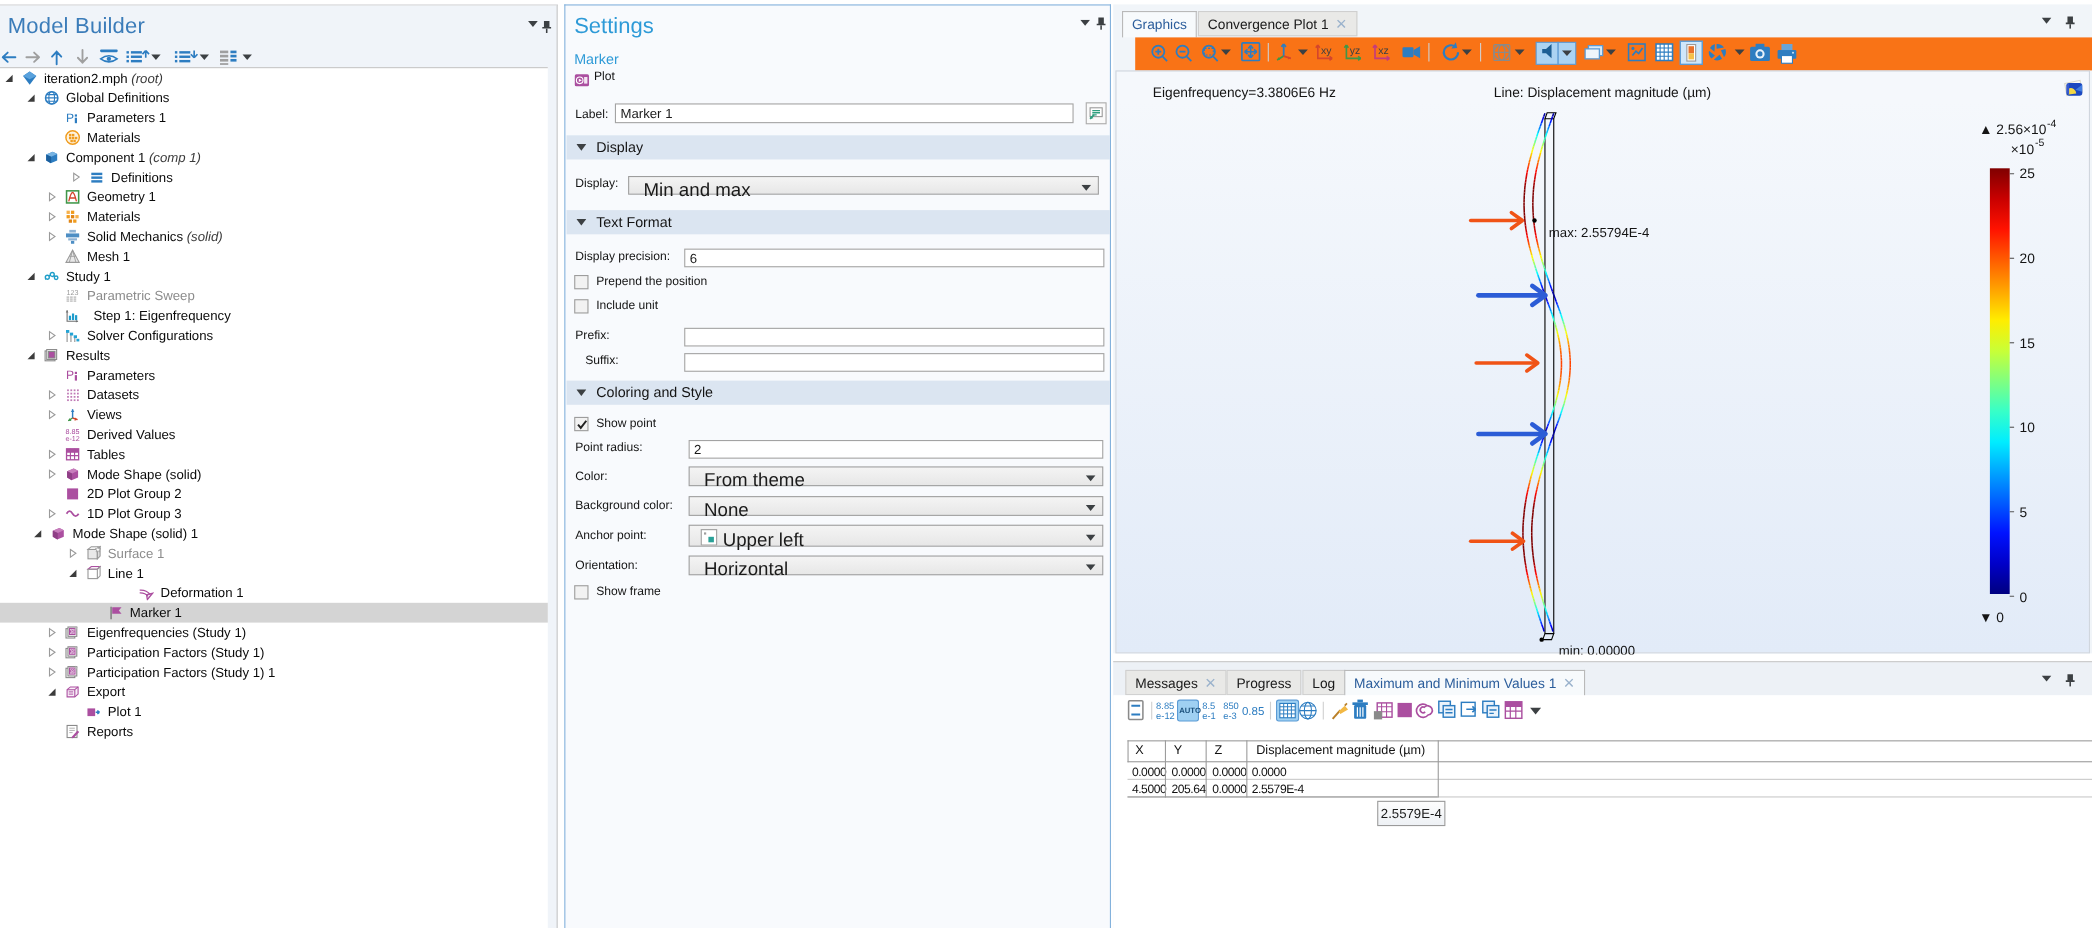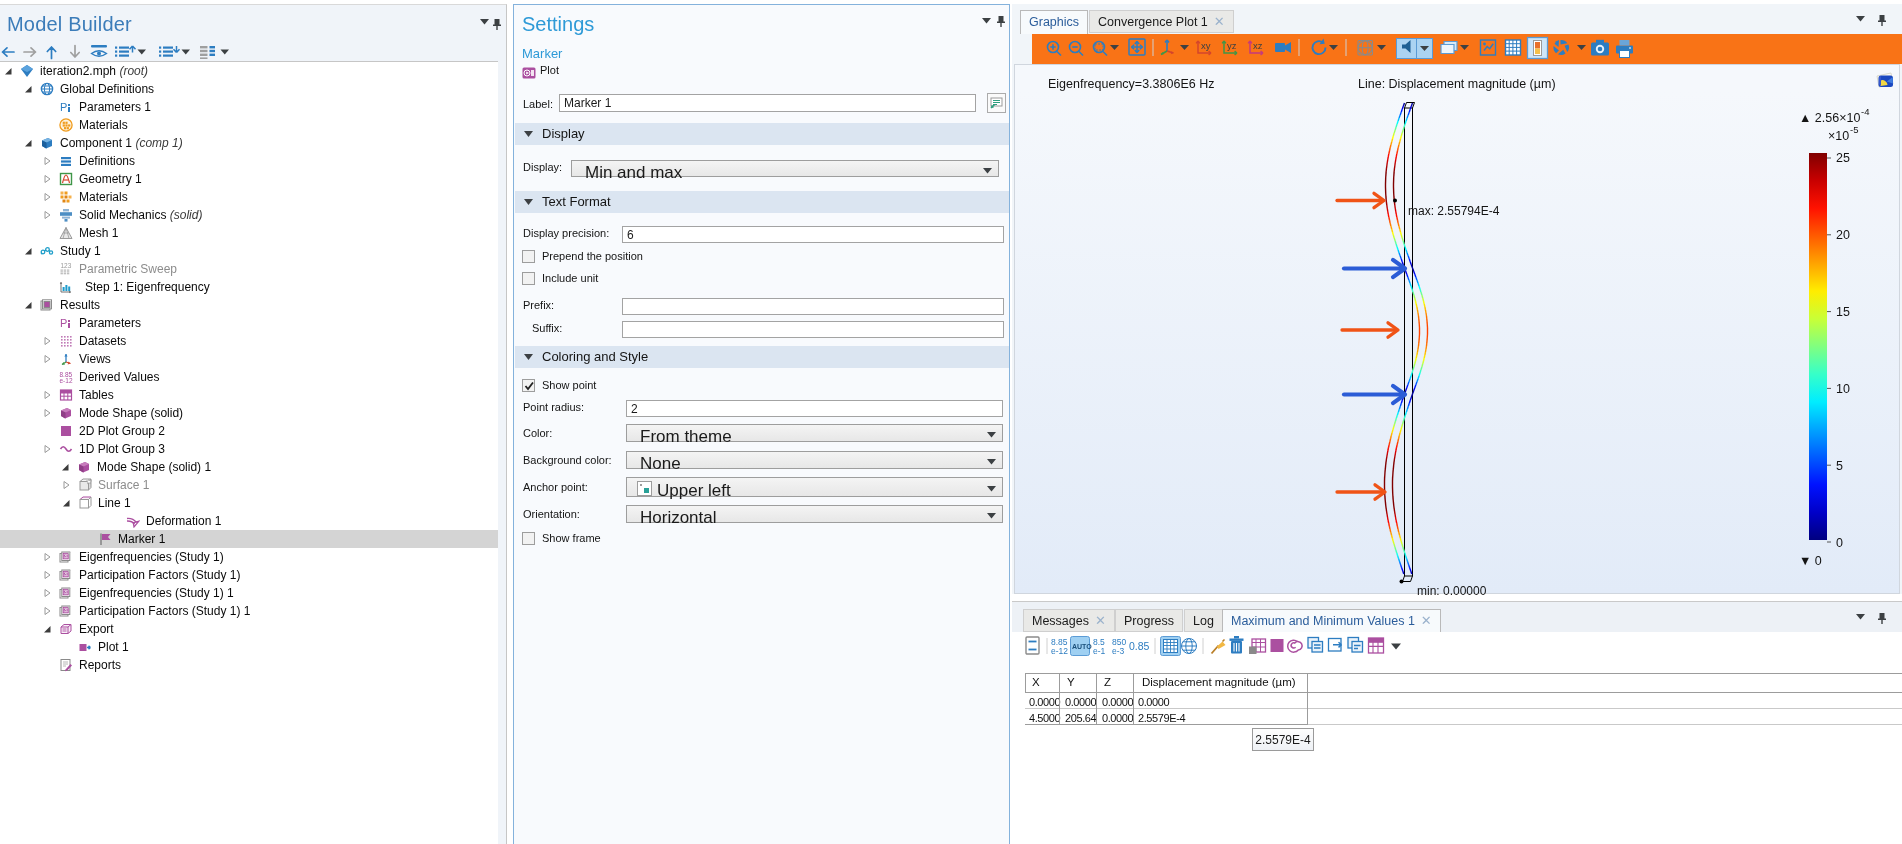--- a/index.html
+++ b/index.html
@@ -143,21 +143,21 @@
           <rect x="5" y="9.1" width="2.2" height="2.2" fill="#f09c1e"></rect>
           <rect x="7.7" y="9.1" width="2.2" height="2.2" fill="#f09c1e"></rect>
         </svg><span class="tl">Materials</span></div>
 <div class="trow" style="padding-left:22px"><svg class="xp" viewBox="0 0 12 12">
           <path d="M9.5 3 L9.5 9.5 L3 9.5 Z" fill="#3c3c3c"></path>
         </svg><svg class="ti" viewBox="0 0 14 14">
           <path d="M2 4.5 L8 2 L12 4 L12 10 L6 12.5 L2 10 Z" fill="#2d7dc1"></path>
           <path d="M2 4.5 L8 2 L12 4 L6.5 6.5 Z" fill="#77b3e2"></path>
           <path d="M2 4.5 L6.5 6.5 L6.5 12.5 L2 10 Z" fill="#1b5f9d"></path>
         </svg><span class="tl">Component 1</span> <span class="sfx">(comp 1)</span></div>
-<div class="trow" style="padding-left:41px"><svg class="xp" viewBox="0 0 12 12">
+<div class="trow" style="padding-left:63px"><svg class="xp" viewBox="0 0 12 12">
           <path d="M4 2.5 L9 6 L4 9.5 Z" fill="none" stroke="#9a9a9a"></path>
         </svg><svg class="ti" viewBox="0 0 14 14">
           <rect x="2" y="3" width="10" height="2.2" fill="#2d7dc1"></rect>
           <rect x="2" y="6.4" width="10" height="2.2" fill="#2d7dc1"></rect>
           <rect x="2" y="9.8" width="10" height="2.2" fill="#2d7dc1"></rect>
         </svg><span class="tl">Definitions</span></div>
 <div class="trow" style="padding-left:41px"><svg class="xp" viewBox="0 0 12 12">
           <path d="M4 2.5 L9 6 L4 9.5 Z" fill="none" stroke="#9a9a9a"></path>
         </svg><svg class="ti" viewBox="0 0 14 14">
           <rect x="1.5" y="1.5" width="11" height="11" fill="#fff" stroke="#3f9648" stroke-width="1.4"></rect>
@@ -211,20 +211,29 @@
             <rect x="7.9" y="11.1" width="2.4" height="1.2" fill="#b8b8b8"></rect>
           </g>
         </svg><span class="tl">Parametric Sweep</span></div>
 <div class="trow" style="padding-left:41px"><span class="xp"></span><svg class="ti" viewBox="0 0 14 14">
           <path d="M2 2 L2 12 L12 12" stroke="#707070" stroke-width="1" fill="none"></path>
           <path d="M2 2 l-1.2 2 h2.4 Z M12 12 l-2 -1.2 v2.4 Z" fill="#707070"></path>
           <rect x="3.6" y="7" width="2" height="4" fill="#1e9ccc"></rect>
           <rect x="6.4" y="5" width="2" height="6" fill="#1e9ccc"></rect>
           <rect x="9.2" y="6.5" width="2" height="4.5" fill="#1e9ccc"></rect>
         </svg><span class="tl"> Step 1: Eigenfrequency</span></div>
+<div class="trow" style="padding-left:41px"><svg class="xp" viewBox="0 0 12 12">
+          <path d="M4 2.5 L9 6 L4 9.5 Z" fill="none" stroke="#9a9a9a"></path>
+        </svg><svg class="ti" viewBox="0 0 14 14">
+          <path d="M2 3 L2 13 M5.5 5 L5.5 13 M9 7.5 L9 13" stroke="#909090" stroke-width="1" fill="none"></path>
+          <rect x="1" y="2" width="3" height="2.6" fill="#24a3d4"></rect>
+          <rect x="4.5" y="4.4" width="3" height="2.6" fill="#24a3d4"></rect>
+          <rect x="8" y="6.8" width="3" height="2.6" fill="#24a3d4"></rect>
+          <rect x="10.5" y="10" width="2.6" height="2.4" fill="#24a3d4"></rect>
+        </svg><span class="tl">Solver Configurations</span></div>
 <div class="trow" style="padding-left:22px"><svg class="xp" viewBox="0 0 12 12">
           <path d="M9.5 3 L9.5 9.5 L3 9.5 Z" fill="#3c3c3c"></path>
         </svg><svg class="ti" viewBox="0 0 14 14">
           <rect x="1" y="3" width="9" height="9" fill="#fff" stroke="#8a8a8a"></rect>
           <rect x="2.5" y="1.8" width="9" height="9" fill="#fff" stroke="#8a8a8a"></rect>
           <rect x="4" y="3.5" width="6" height="6" fill="#ab4fa0" stroke="#8a8a8a"></rect>
         </svg><span class="tl">Results</span></div>
 <div class="trow" style="padding-left:41px"><span class="xp"></span><svg class="ti" viewBox="0 0 14 14">
           <text x="1" y="11" font-family="Liberation Sans" font-size="11" fill="#ab4fa0">P</text>
           <rect x="9" y="4" width="2" height="2" fill="#ab4fa0"></rect>
@@ -281,21 +290,21 @@
           <path d="M2 4.5 L6.5 6.5 L6.5 12.5 L2 10 Z" fill="#8f3f86"></path>
         </svg><span class="tl">Mode Shape (solid)</span></div>
 <div class="trow" style="padding-left:41px"><span class="xp"></span><svg class="ti" viewBox="0 0 14 14">
           <rect x="2" y="2" width="10" height="10" fill="#ab4fa0"></rect>
         </svg><span class="tl">2D Plot Group 2</span></div>
 <div class="trow" style="padding-left:41px"><svg class="xp" viewBox="0 0 12 12">
           <path d="M4 2.5 L9 6 L4 9.5 Z" fill="none" stroke="#9a9a9a"></path>
         </svg><svg class="ti" viewBox="0 0 14 14">
           <path d="M1.5 7 Q4.25 2.5 7 7 T12.5 7" fill="none" stroke="#ab4fa0" stroke-width="1.6"></path>
         </svg><span class="tl">1D Plot Group 3</span></div>
-<div class="trow" style="padding-left:59px"><svg class="xp" viewBox="0 0 12 12">
+<div class="trow" style="padding-left:28px"><svg class="xp" viewBox="0 0 12 12">
           <path d="M9.5 3 L9.5 9.5 L3 9.5 Z" fill="#3c3c3c"></path>
         </svg><svg class="ti" viewBox="0 0 14 14">
           <path d="M2 4.5 L8 2 L12 4 L12 10 L6 12.5 L2 10 Z" fill="#ab4fa0"></path>
           <path d="M2 4.5 L8 2 L12 4 L6.5 6.5 Z" fill="#c77dbc"></path>
           <path d="M2 4.5 L6.5 6.5 L6.5 12.5 L2 10 Z" fill="#8f3f86"></path>
         </svg><span class="tl">Mode Shape (solid) 1</span></div>
 <div class="trow dis" style="padding-left:60px"><svg class="xp" viewBox="0 0 12 12">
           <path d="M4 2.5 L9 6 L4 9.5 Z" fill="none" stroke="#9a9a9a"></path>
         </svg><svg class="ti" viewBox="0 0 14 14">
           <rect x="2" y="3.5" width="8.5" height="8.5" fill="#e9e9e9" stroke="#999"></rect>
@@ -331,30 +340,20 @@
 <div class="trow" style="padding-left:41px"><svg class="xp" viewBox="0 0 12 12">
           <path d="M4 2.5 L9 6 L4 9.5 Z" fill="none" stroke="#9a9a9a"></path>
         </svg><svg class="ti" viewBox="0 0 14 14">
           <rect x="1" y="3.5" width="8" height="8.5" fill="#fff" stroke="#8a8a8a"></rect>
           <rect x="2.8" y="2" width="8" height="8.5" fill="#fff" stroke="#8a8a8a"></rect>
           <rect x="4.2" y="3.3" width="5" height="5.5" fill="#f3e2f1" stroke="#ab4fa0"></rect>
           <circle cx="6.7" cy="6" r="2" fill="#ab4fa0"></circle>
           <text x="5.6" y="7.6" font-family="Liberation Sans" font-size="4.5" fill="#fff">8</text>
           <path d="M10 1 l.5 1.3 1.4 .1 -1.1 .8 .4 1.3 -1.2 -.8 -1.2 .8 .4 -1.3 -1.1 -.8 1.4 -.1 Z" fill="#b8b8b8"></path>
         </svg><span class="tl">Participation Factors (Study 1)</span></div>
-<div class="trow" style="padding-left:41px"><svg class="xp" viewBox="0 0 12 12">
-          <path d="M4 2.5 L9 6 L4 9.5 Z" fill="none" stroke="#9a9a9a"></path>
-        </svg><svg class="ti" viewBox="0 0 14 14">
-          <rect x="1" y="3.5" width="8" height="8.5" fill="#fff" stroke="#8a8a8a"></rect>
-          <rect x="2.8" y="2" width="8" height="8.5" fill="#fff" stroke="#8a8a8a"></rect>
-          <rect x="4.2" y="3.3" width="5" height="5.5" fill="#f3e2f1" stroke="#ab4fa0"></rect>
-          <circle cx="6.7" cy="6" r="2" fill="#ab4fa0"></circle>
-          <text x="5.6" y="7.6" font-family="Liberation Sans" font-size="4.5" fill="#fff">8</text>
-          <path d="M10 1 l.5 1.3 1.4 .1 -1.1 .8 .4 1.3 -1.2 -.8 -1.2 .8 .4 -1.3 -1.1 -.8 1.4 -.1 Z" fill="#b8b8b8"></path>
-        </svg><span class="tl">Eigenfrequencies (Study 1) 1</span></div>
 <div class="trow" style="padding-left:41px"><svg class="xp" viewBox="0 0 12 12">
           <path d="M4 2.5 L9 6 L4 9.5 Z" fill="none" stroke="#9a9a9a"></path>
         </svg><svg class="ti" viewBox="0 0 14 14">
           <rect x="1" y="3.5" width="8" height="8.5" fill="#fff" stroke="#8a8a8a"></rect>
           <rect x="2.8" y="2" width="8" height="8.5" fill="#fff" stroke="#8a8a8a"></rect>
           <rect x="4.2" y="3.3" width="5" height="5.5" fill="#f3e2f1" stroke="#ab4fa0"></rect>
           <circle cx="6.7" cy="6" r="2" fill="#ab4fa0"></circle>
           <text x="5.6" y="7.6" font-family="Liberation Sans" font-size="4.5" fill="#fff">8</text>
           <path d="M10 1 l.5 1.3 1.4 .1 -1.1 .8 .4 1.3 -1.2 -.8 -1.2 .8 .4 -1.3 -1.1 -.8 1.4 -.1 Z" fill="#b8b8b8"></path>
         </svg><span class="tl">Participation Factors (Study 1) 1</span></div>

